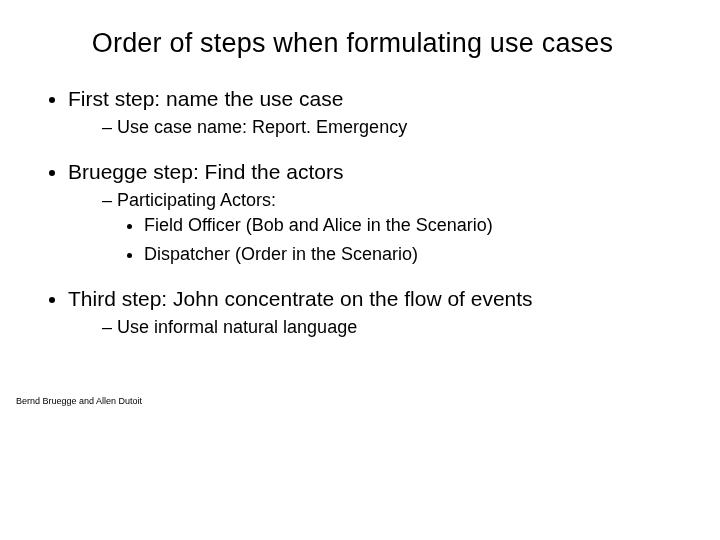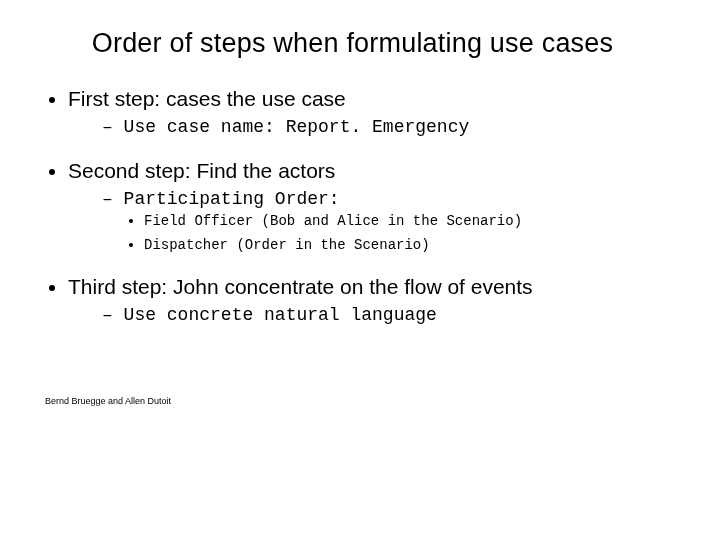--- a/index.html
+++ b/index.html
@@ -37,79 +37,78 @@
   ul.level2 {
     list-style: none;
     margin: 6px 0 22px 0;
     padding-left: 34px;
     font-size: 18px;
   }
   ul.level2 > li {
     margin-bottom: 4px;
     text-indent: -14px;
     padding-left: 14px;
-    font-family: Liberation Mono, monospace;
   }
   ul.level2 > li::before {
     content: "–  ";
   }
   ul.level3 {
     list-style: disc;
     margin: 4px 0 8px 0;
     padding-left: 28px;
-    font-size: 14px;
+    font-size: 18px;
     text-indent: 0;
   }
   ul.level3 > li {
     margin-bottom: 8px;
     text-indent: 0;
     padding-left: 0;
   }
   .step2-block { margin-bottom: 14px; }
   .step3-block ul.level2 { margin-bottom: 8px; }
   .footer {
     position: absolute;
-    left: 45px;
+    left: 16px;
     bottom: 14px;
     font-size: 9px;
   }
 </style>
 </head>
 <body>
 
 <div class="slide">
 
   <h1 class="title">Order of steps when formulating use cases</h1>
 
   <ul class="level1">
 
     <li>
-      <span>First step: cases the use case</span>
+      <span>First step: name the use case</span>
       <ul class="level2">
         <li><span>Use case name: Report. Emergency</span></li>
       </ul>
     </li>
 
     <li class="step2-block">
-      <span>Second step: Find the actors</span>
+      <span>Bruegge step: Find the actors</span>
       <ul class="level2">
         <li>
-          <span>Participating Order:</span>
+          <span>Participating Actors:</span>
           <ul class="level3">
             <li>Field Officer (Bob and Alice in the Scenario)</li>
             <li>Dispatcher (Order in the Scenario)</li>
           </ul>
         </li>
       </ul>
     </li>
 
     <li class="step3-block">
       <span>Third step: John concentrate on  the flow of events</span>
       <ul class="level2">
-        <li><span>Use concrete natural language</span></li>
+        <li><span>Use informal natural language</span></li>
       </ul>
     </li>
 
   </ul>
 
   <div class="footer">Bernd Bruegge and Allen Dutoit</div>
 
 </div>
 
 </body></html>

